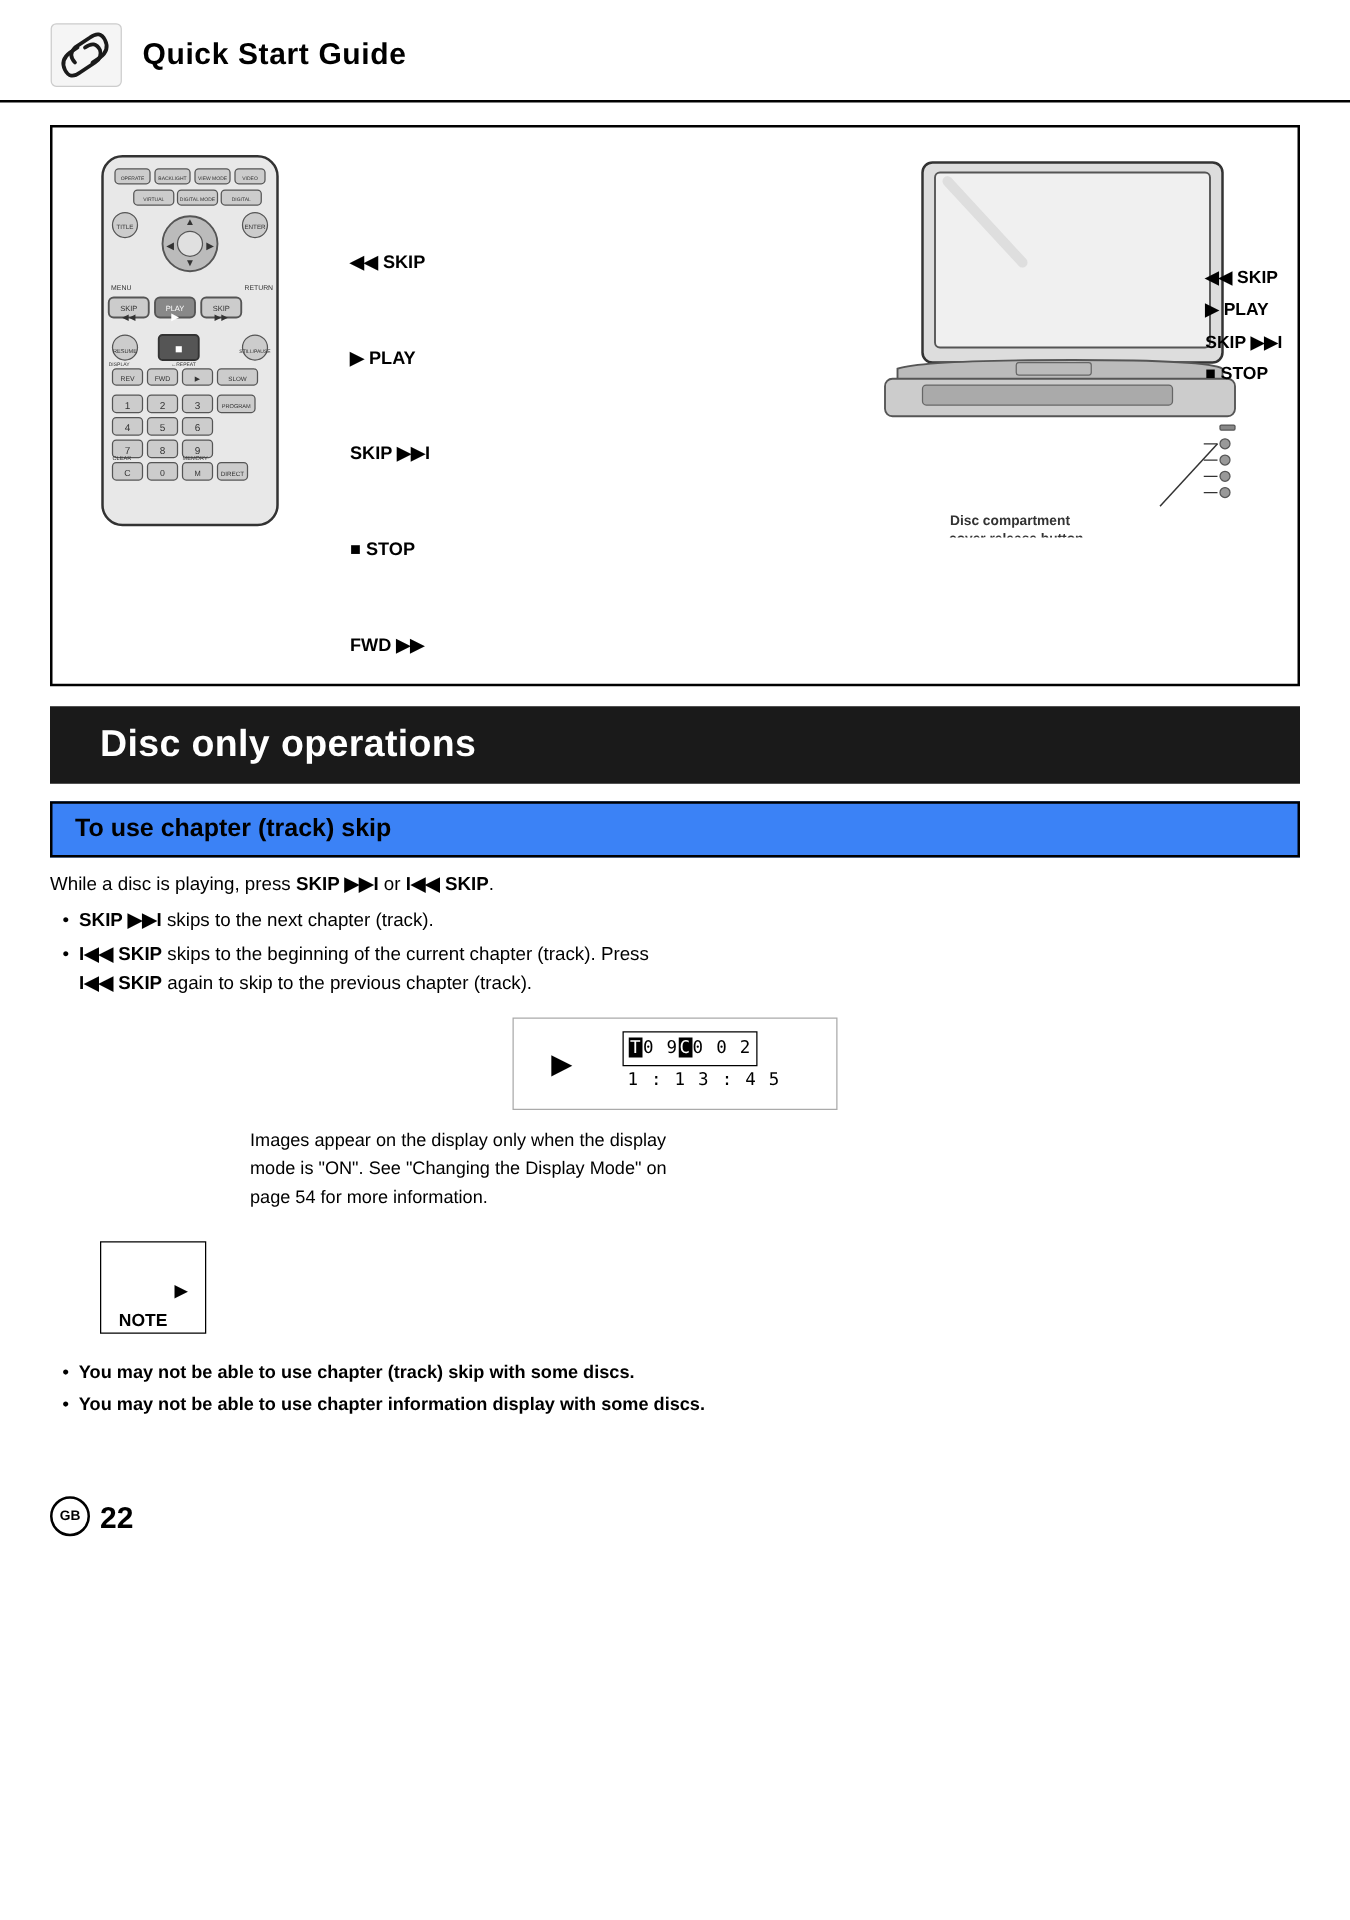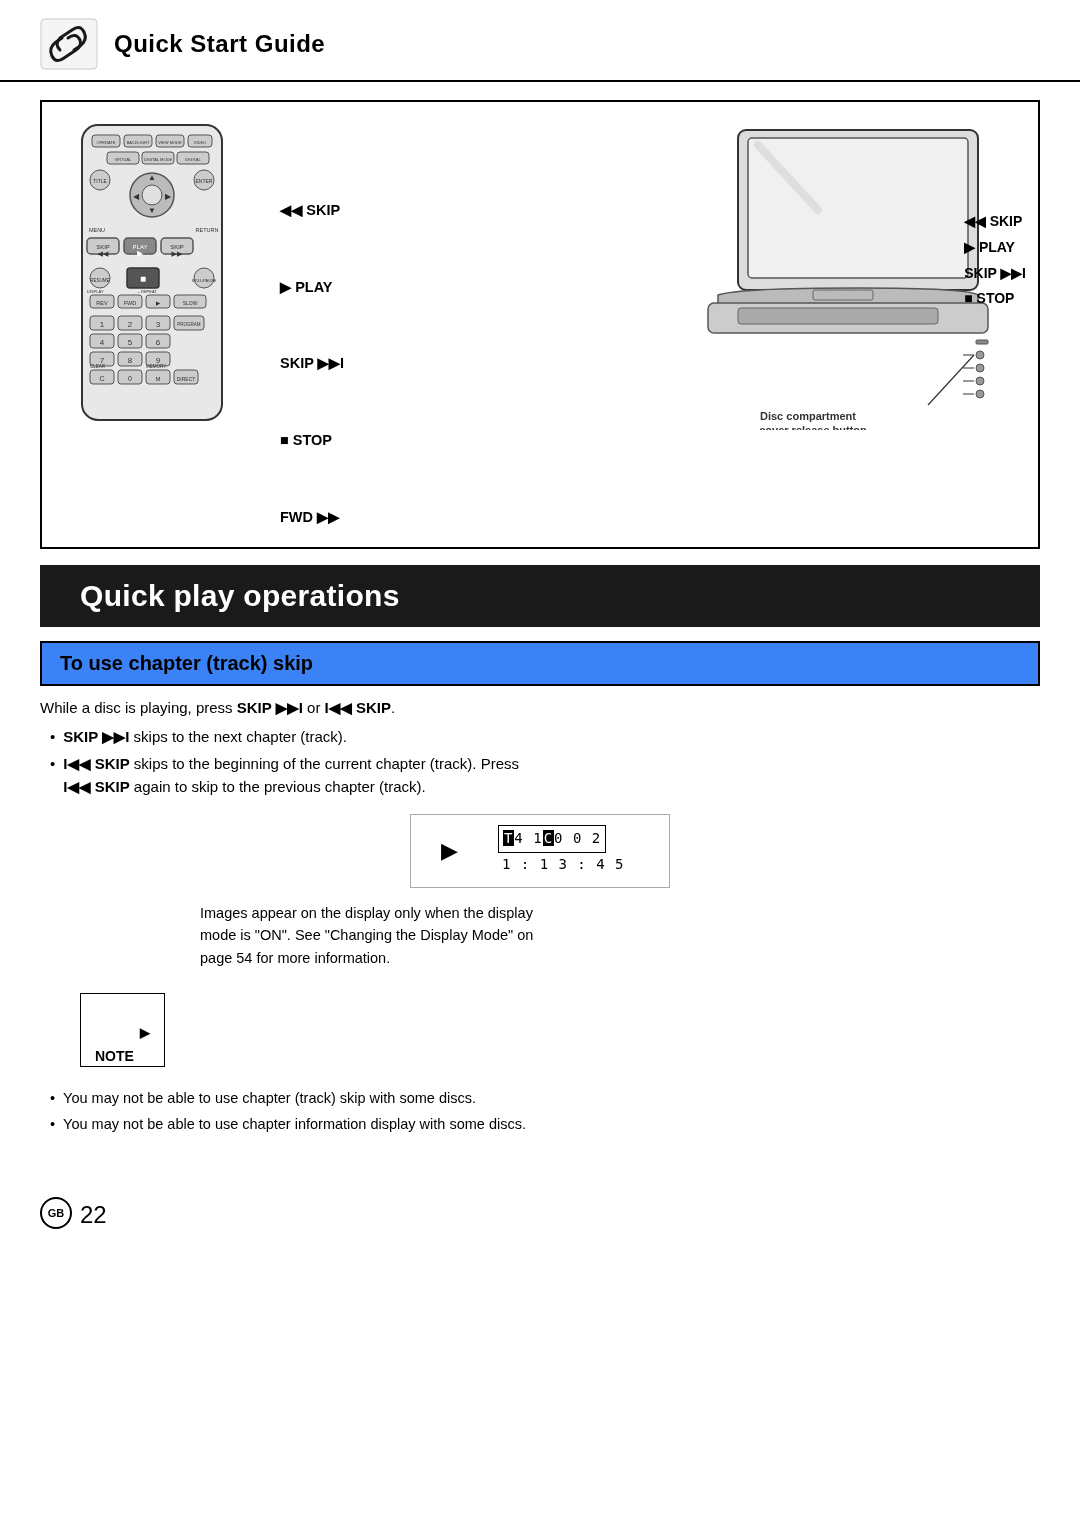--- a/index.html
+++ b/index.html
@@ -194,20 +194,21 @@
     .note-bullets {
       padding: 4px 40px 0 40px;
       font-size: 14.5px;
       line-height: 1.6;
     }
     .note-bullets .bullet {
       display: flex;
       align-items: flex-start;
       margin-bottom: 3px;
       padding-left: 10px;
+      font-weight: bold;
     }
     .note-bullets .bullet::before {
       content: "•";
       margin-right: 8px;
       flex-shrink: 0;
     }
   </style>
 </head>
 <body>
 
@@ -383,21 +384,21 @@
     
     <div style="position:absolute; right:-8px; top:90px; display:flex; flex-direction:column; gap:2px;">
       <div class="right-label-line"><span class="bold">◀◀ SKIP</span></div>
       <div class="right-label-line"><span class="bold">▶ PLAY</span></div>
       <div class="right-label-line"><span class="bold">SKIP ▶▶I</span></div>
       <div class="right-label-line"><span class="bold">■ STOP</span></div>
     </div>
   </div>
 </div>
 
-<div class="section-heading">Quick play operations</div>
+<div class="section-heading">Disc only operations</div>
 
 <div class="sub-section-heading">To use chapter (track) skip</div>
 
 <div class="body-text">
   <p>
     While a disc is playing, press <span class="bold">SKIP ▶▶I</span> or <span class="bold">I◀◀ SKIP</span>.
   </p>
   <div class="bullet">
     <span><span class="bold">SKIP ▶▶I</span> <span> skips to the next chapter (track).</span></span>
   </div>
@@ -405,21 +406,21 @@
     <span><span class="bold">I◀◀ SKIP</span> skips to the beginning of the current chapter (track). Press<br>
     <span class="bold">I◀◀ SKIP</span> again to skip to the previous chapter (track).</span>
   </div>
 </div>
 
 <div class="display-box-wrap">
   <div class="display-box">
     <span class="play-icon-big">▶</span>
     <div class="display-readout">
       <div class="top-row">
-        <span style="background:#000;color:#fff;padding:0 1px;">T</span><span>4 1</span><span style="background:#000;color:#fff;padding:0 1px;">C</span><span>0 0 2</span>
+        <span style="background:#000;color:#fff;padding:0 1px;">T</span><span>0 9</span><span style="background:#000;color:#fff;padding:0 1px;">C</span><span>0 0 2</span>
       </div>
       <div class="bottom-row">1 : 1 3 : 4 5</div>
     </div>
   </div>
 </div>
 
 <div class="caption-text">
   <span>Images appear on the display only when the display</span><br>
   <span>mode is "ON". See "Changing the Display Mode" on</span><br>
   <span>page 54 for more information.</span>
@@ -437,14 +438,14 @@
   </div>
   <div class="bullet">
     <span>You may not be able to use chapter information display with some discs.</span>
   </div>
 </div>
 
 <div style="position:relative; margin-top: 60px; padding: 0 40px 30px 40px; display:flex; align-items:flex-end; gap:8px;">
   <div style="border:2px solid #000; border-radius:50%; width:32px; height:32px; display:flex; align-items:center; justify-content:center; font-size:11px; font-weight:bold;">
     <span>GB</span>
   </div>
-  <span style="font-size:24px; font-weight:normal;">22</span>
+  <span style="font-size:24px; font-weight:bold;">22</span>
 </div>
 
 </body></html>

